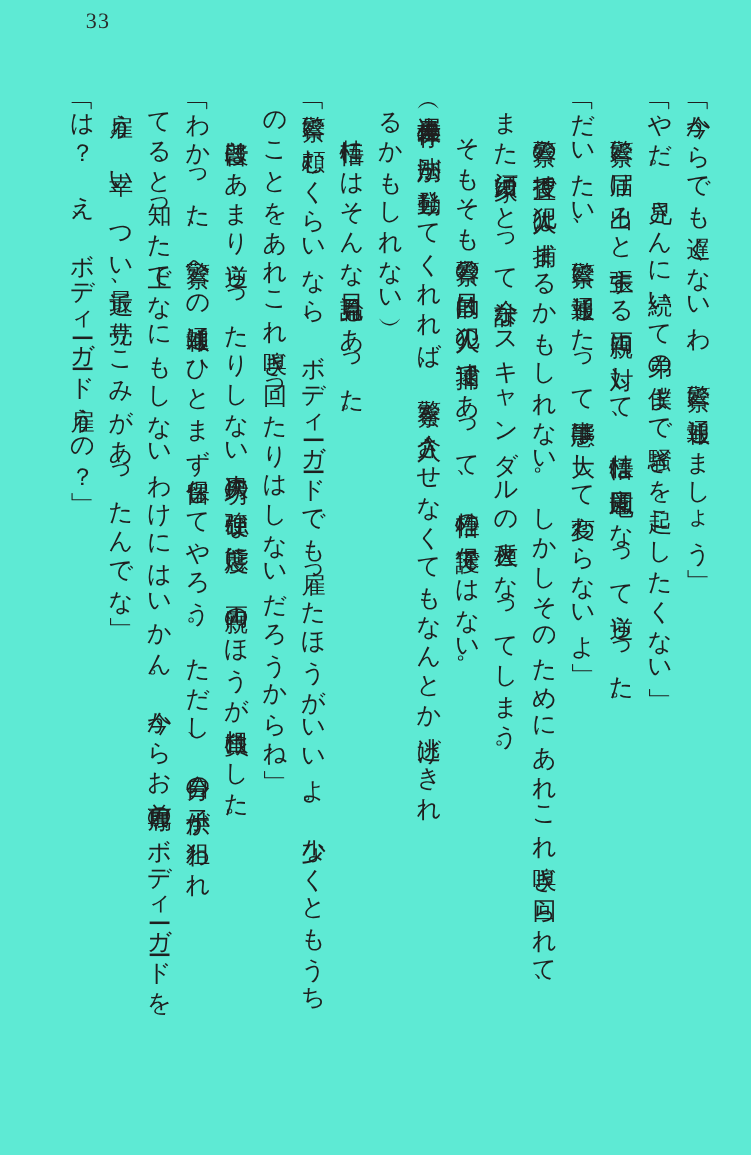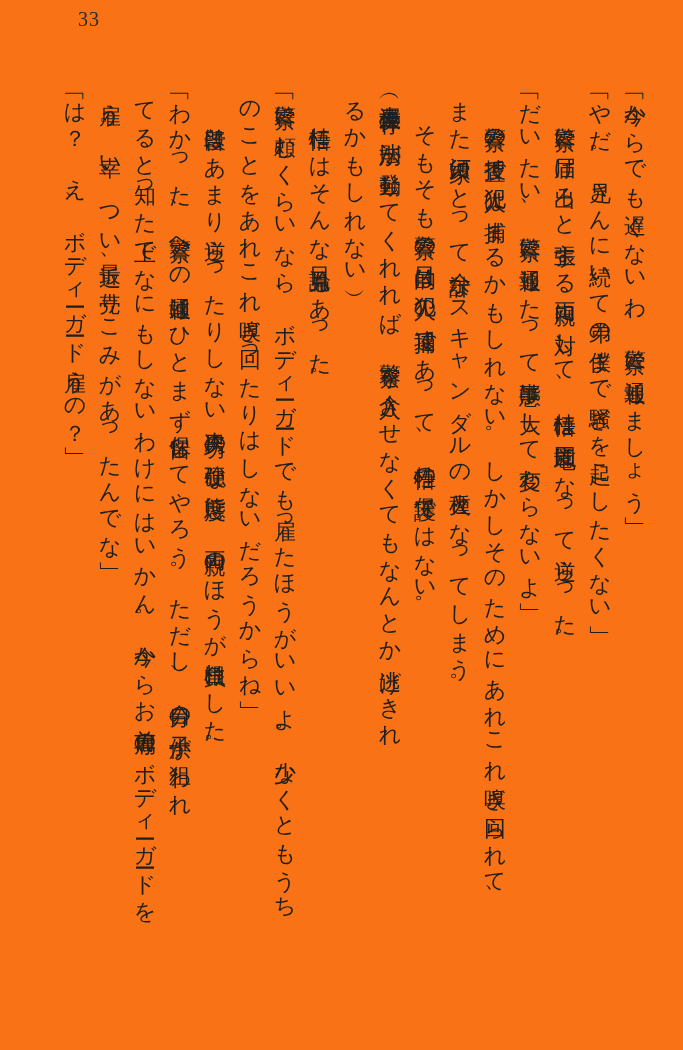--- a/index.html
+++ b/index.html
@@ -11,21 +11,21 @@
     position: relative;
     width: 683px;
     height: 1050px;
     overflow: hidden;
     font-family: "Liberation Serif", "DejaVu Serif", serif;
     color: #1f1f1f;
   }
   .page {
     position: absolute;
     inset: 0;
-    background: #f97316;
+    background: #5eead4;
   }
   .page-number {
     position: absolute;
     left: 78px;
     top: 8px;
     font-size: 20px;
     letter-spacing: 1px;
     color: #2b2b2b;
   }
   .text-block {

